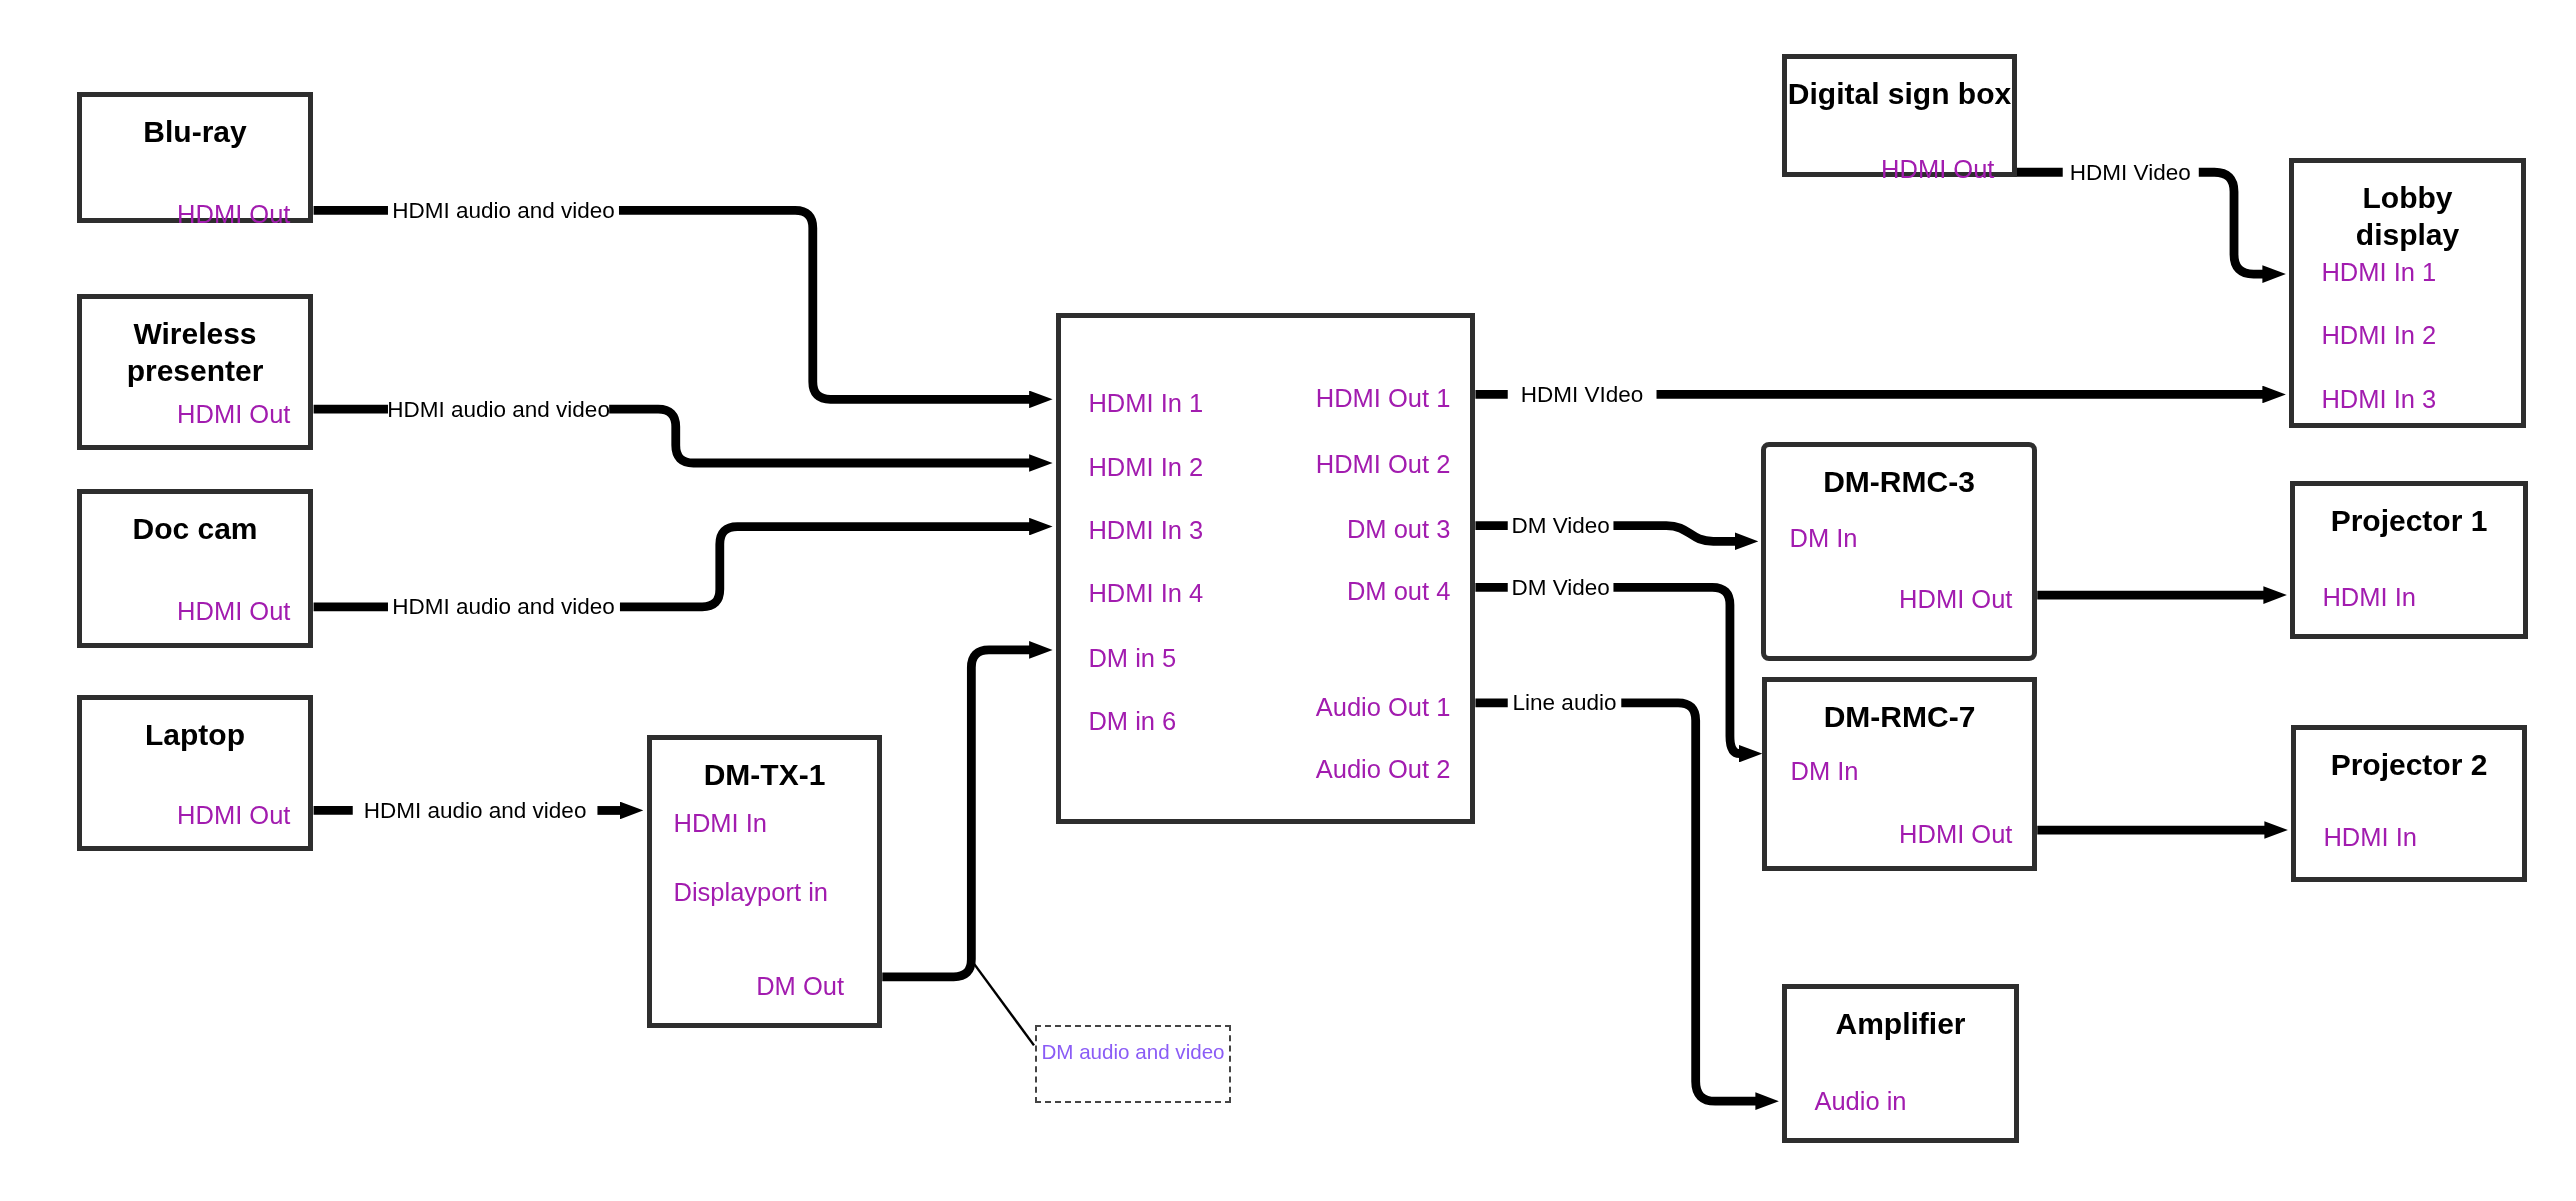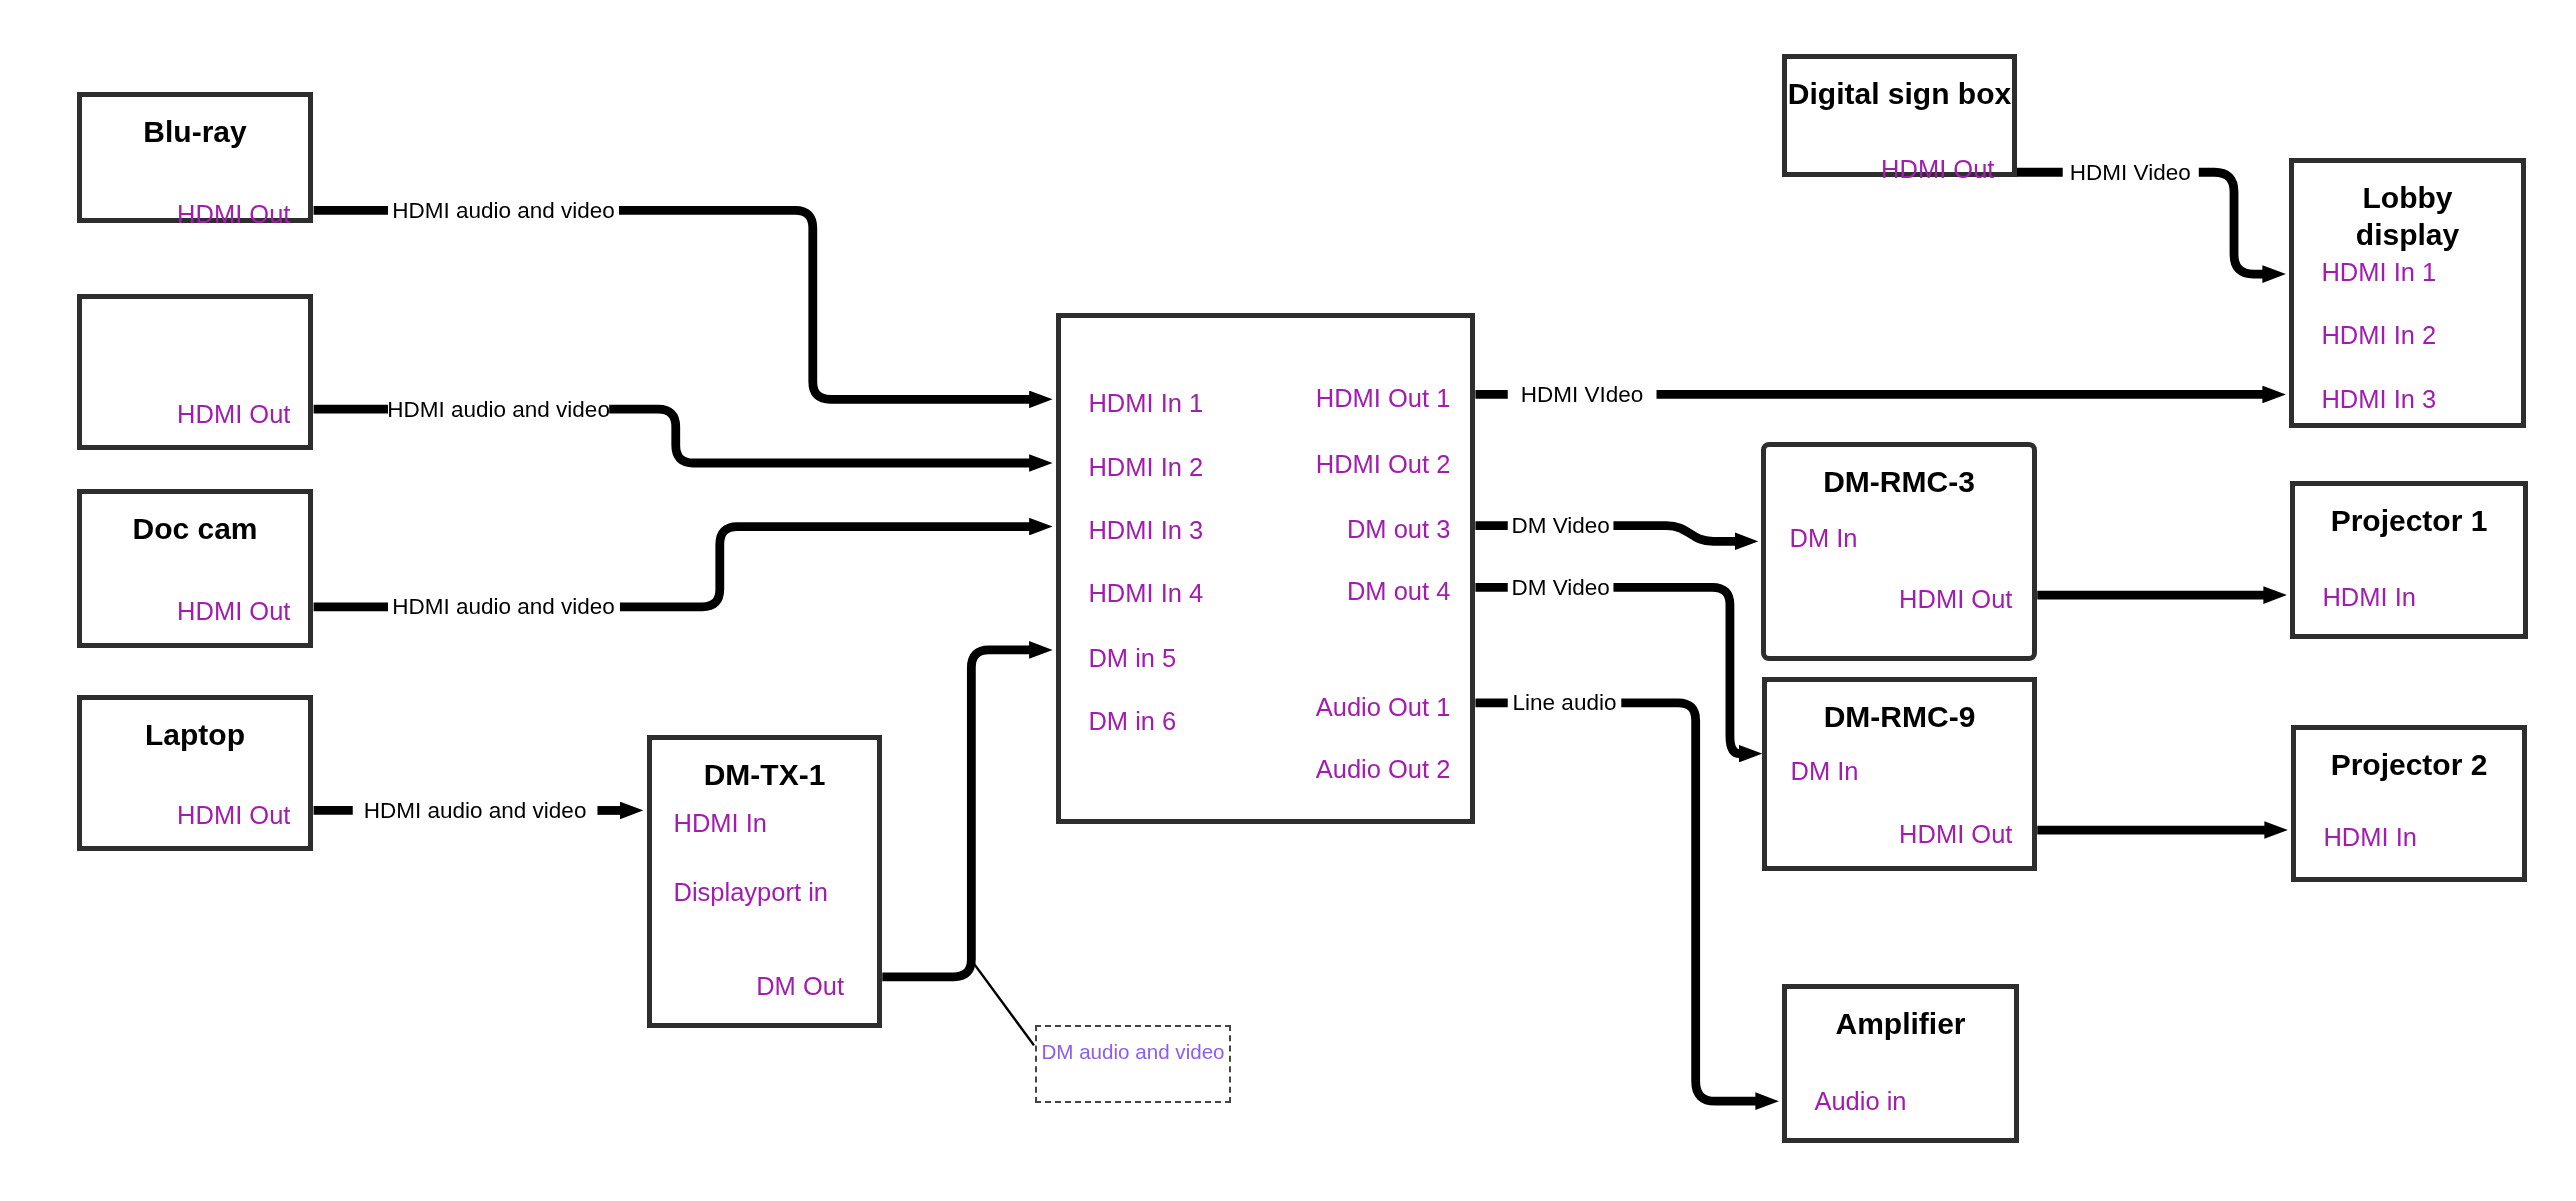--- a/index.html
+++ b/index.html
@@ -134,20 +134,21 @@
     <text class="edge-label" x="1594" y="600" text-anchor="middle" dominant-baseline="central">DM Video</text>
     <text class="edge-label" x="1598" y="718" text-anchor="middle" dominant-baseline="central">Line audio</text>
   </svg>
 
   <div class="node" style="left:77px;top:92px;width:236px;height:131px;">
     <div class="title">Blu-ray</div>
     <div class="port pr" style="top:118px;padding-right:17.6px;">HDMI Out</div>
   </div>
 
   <div class="node" style="left:77px;top:294px;width:236px;height:156px;">
+    <div class="title">Wireless presenter</div>
     <div class="port pr" style="top:116px;padding-right:17.6px;">HDMI Out</div>
   </div>
 
   <div class="node" style="left:77px;top:489px;width:236px;height:159px;">
     <div class="title">Doc cam</div>
     <div class="port pr" style="top:118px;padding-right:17.6px;">HDMI Out</div>
   </div>
 
   <div class="node" style="left:77px;top:695px;width:236px;height:156px;">
     <div class="title">Laptop</div>
@@ -193,21 +194,21 @@
     <div class="port pl" style="top:92px;padding-left:23.5px;">DM In</div>
     <div class="port pr" style="top:153px;">HDMI Out</div>
   </div>
 
   <div class="node" style="left:2290px;top:481px;width:238px;height:158px;">
     <div class="title">Projector 1</div>
     <div class="port pl" style="top:112px;padding-left:27.4px;">HDMI In</div>
   </div>
 
   <div class="node" style="left:1762px;top:677px;width:275px;height:194px;">
-    <div class="title">DM-RMC-9</div>
+    <div class="title">DM-RMC-7</div>
     <div class="port pl" style="top:90px;padding-left:23.5px;">DM In</div>
     <div class="port pr" style="top:153px;">HDMI Out</div>
   </div>
 
   <div class="node" style="left:2291px;top:725px;width:236px;height:157px;">
     <div class="title">Projector 2</div>
     <div class="port pl" style="top:108px;padding-left:27.4px;">HDMI In</div>
   </div>
 
   <div class="node" style="left:1782px;top:984px;width:237px;height:159px;">

